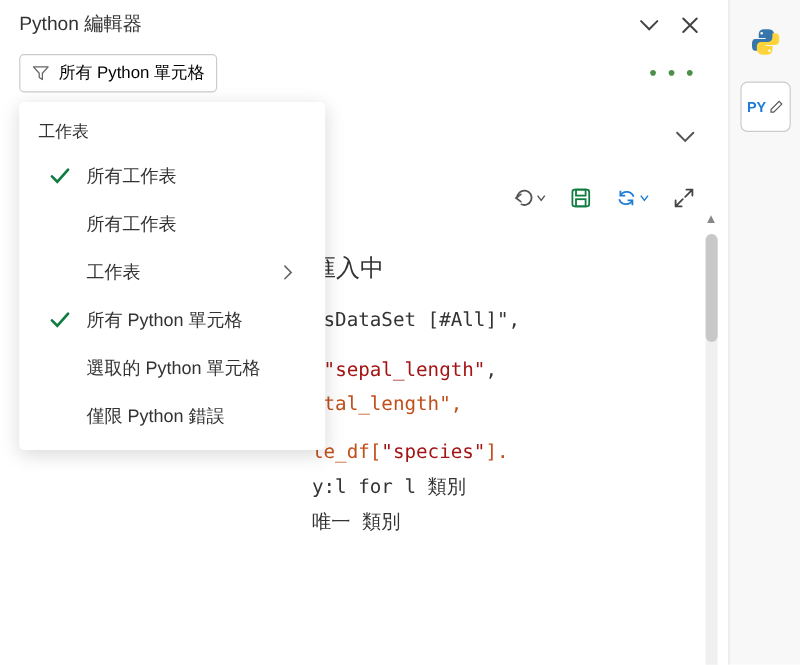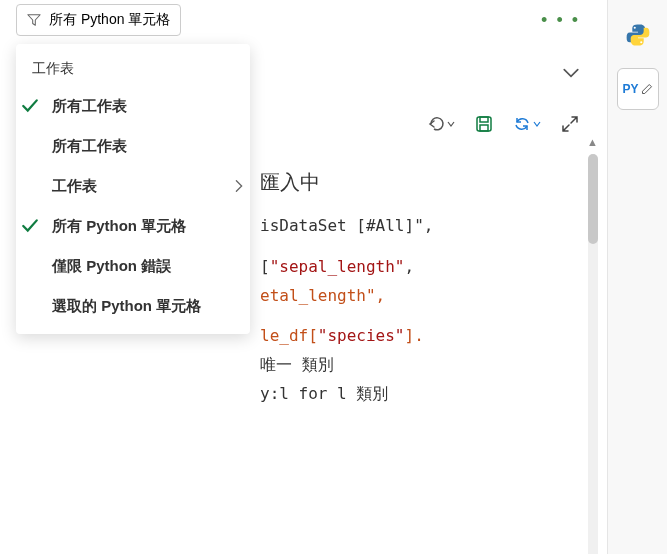--- a/index.html
+++ b/index.html
@@ -11,23 +11,23 @@
 .header-title { font-size: 16px; color: #333; }
 .header-icons { display: flex; gap: 16px; }
 
 .toolbar-row { display: flex; align-items: center; justify-content: space-between; padding: 4px 16px 8px; }
 .filter-btn { display: flex; align-items: center; gap: 8px; border: 1px solid #ccc; border-radius: 4px; padding: 6px 10px; background: #fff; cursor: pointer; font-size: 14px; }
 .filter-icon { width: 14px; height: 14px; }
 .more-dots { color: #4a8f4a; font-size: 18px; letter-spacing: 2px; cursor: pointer; padding: 4px; }
 
 .content-area { position: relative; padding: 0 16px; }
 
-.dropdown-menu { position: absolute; top: 0; left: 16px; width: 234px; background: #fff; box-shadow: 0 4px 16px rgba(0,0,0,0.15); border-radius: 4px; z-index: 10; padding: 8px 0; }
+.dropdown-menu { position: absolute; top: 0; left: 16px; width: 255px; background: #fff; box-shadow: 0 4px 16px rgba(0,0,0,0.15); border-radius: 4px; z-index: 10; padding: 8px 0; }
 .menu-section-header { padding: 8px 16px; font-size: 14px; color: #333; }
-.menu-item { display: flex; align-items: center; padding: 10px 4px; cursor: pointer; font-size: 15px; font-weight: bold; }
+.menu-item { display: flex; align-items: center; padding: 10px 24px; cursor: pointer; font-size: 15px; }
 .menu-check { width: 20px; height: 20px; margin-right: 12px; display: flex; align-items: center; justify-content: center; color: #107c41; }
 .menu-check.empty { visibility: hidden; }
 .menu-label { flex: 1; color: #333; }
 .menu-caret { color: #666; }
 
 .code-collapse { position: absolute; top: 20px; right: 20px; }
 .code-toolbar { position: absolute; top: 70px; right: 20px; display: flex; gap: 18px; align-items: center; }
 .tb-icon { cursor: pointer; display: flex; align-items: center; }
 
 .code-bg { position: absolute; top: 120px; left: 260px; right: 20px; font-family: Consolas, monospace; font-size: 16px; line-height: 1.8; }
@@ -44,20 +44,35 @@
 .right-rail { position: absolute; top: 0; right: 0; width: 60px; height: 554px; background: #f8f8f8; border-left: 1px solid #e5e5e5; display: flex; flex-direction: column; align-items: center; padding-top: 14px; gap: 12px; }
 .rail-btn { width: 42px; height: 42px; border-radius: 6px; display: flex; align-items: center; justify-content: center; cursor: pointer; }
 .rail-btn.active { background: #fff; border: 1px solid #ccc; }
 
 svg { display: block; }
 </style>
 </head>
 <body>
 
 <div class="panel">
+  <div class="header">
+    <div class="header-title">Python 編輯器</div>
+    <div class="header-icons">
+      <span>
+        <svg width="18" height="18" viewBox="0 0 16 16">
+            <path d="M2 5 L8 11 L14 5" stroke="#444" stroke-width="1.5" fill="none" stroke-linecap="round"></path>
+          </svg>
+      </span>
+      <span>
+        <svg width="18" height="18" viewBox="0 0 16 16">
+            <path d="M3 3 L13 13 M13 3 L3 13" stroke="#444" stroke-width="1.5" stroke-linecap="round"></path>
+          </svg>
+      </span>
+    </div>
+  </div>
 
   <div class="toolbar-row">
     <button class="filter-btn">
       <span>
         <svg class="filter-icon" viewBox="0 0 16 16">
             <path d="M1 2 L15 2 L9.5 8 L9.5 14 L6.5 12 L6.5 8 Z" stroke="#666" stroke-width="1.2" fill="none" stroke-linejoin="round"></path>
           </svg>
       </span>
       <span>所有 Python 單元格</span>
     </button>
@@ -92,25 +107,25 @@
       <div class="menu-item">
         <span class="menu-check">
             <svg width="18" height="18" viewBox="0 0 16 16">
               <path d="M2 8 L6 12 L14 3" stroke="#107c41" stroke-width="2" fill="none" stroke-linecap="round"></path>
             </svg>
           </span>
         <span class="menu-label">所有 Python 單元格</span>
       </div>
       <div class="menu-item">
         <span class="menu-check empty"></span>
+        <span class="menu-label">選取的 Python 單元格</span>
+      </div>
+      <div class="menu-item">
+        <span class="menu-check empty"></span>
         <span class="menu-label">僅限 Python 錯誤</span>
-      </div>
-      <div class="menu-item">
-        <span class="menu-check empty"></span>
-        <span class="menu-label">選取的 Python 單元格</span>
       </div>
     </div>
 
     <span class="code-collapse">
       <svg width="18" height="18" viewBox="0 0 16 16">
           <path d="M2 5 L8 11 L14 5" stroke="#555" stroke-width="1.5" fill="none" stroke-linecap="round"></path>
         </svg>
     </span>
 
     <div class="code-toolbar">
@@ -151,22 +166,22 @@
 
     <div class="code-bg">
       <div class="code-title">匯入中</div>
       <div style="height:12px"></div>
       <div class="code-line"><span class="c-punct">isDataSet [#All]",</span></div>
       <div style="height:12px"></div>
       <div class="code-line"><span class="c-punct">[</span><span class="c-str">"sepal_length"</span><span class="c-punct">,</span></div>
       <div class="code-line"><span class="c-str2">etal_length",</span></div>
       <div style="height:12px"></div>
       <div class="code-line"><span class="c-str2">le_df[</span><span class="c-str">"species"</span><span class="c-str2">].</span></div>
+      <div class="code-line"><span class="c-punct">y:l for l 類別</span></div>
       <div class="code-line"><span class="c-punct">唯一 類別</span></div>
-      <div class="code-line"><span class="c-punct">y:l for l 類別</span></div>
     </div>
 
     <span class="scroll-up-arrow">▲</span>
     <div class="scrollbar-track">
       <div class="scrollbar-thumb"></div>
     </div>
   </div>
 </div>
 
 <div class="right-rail">

